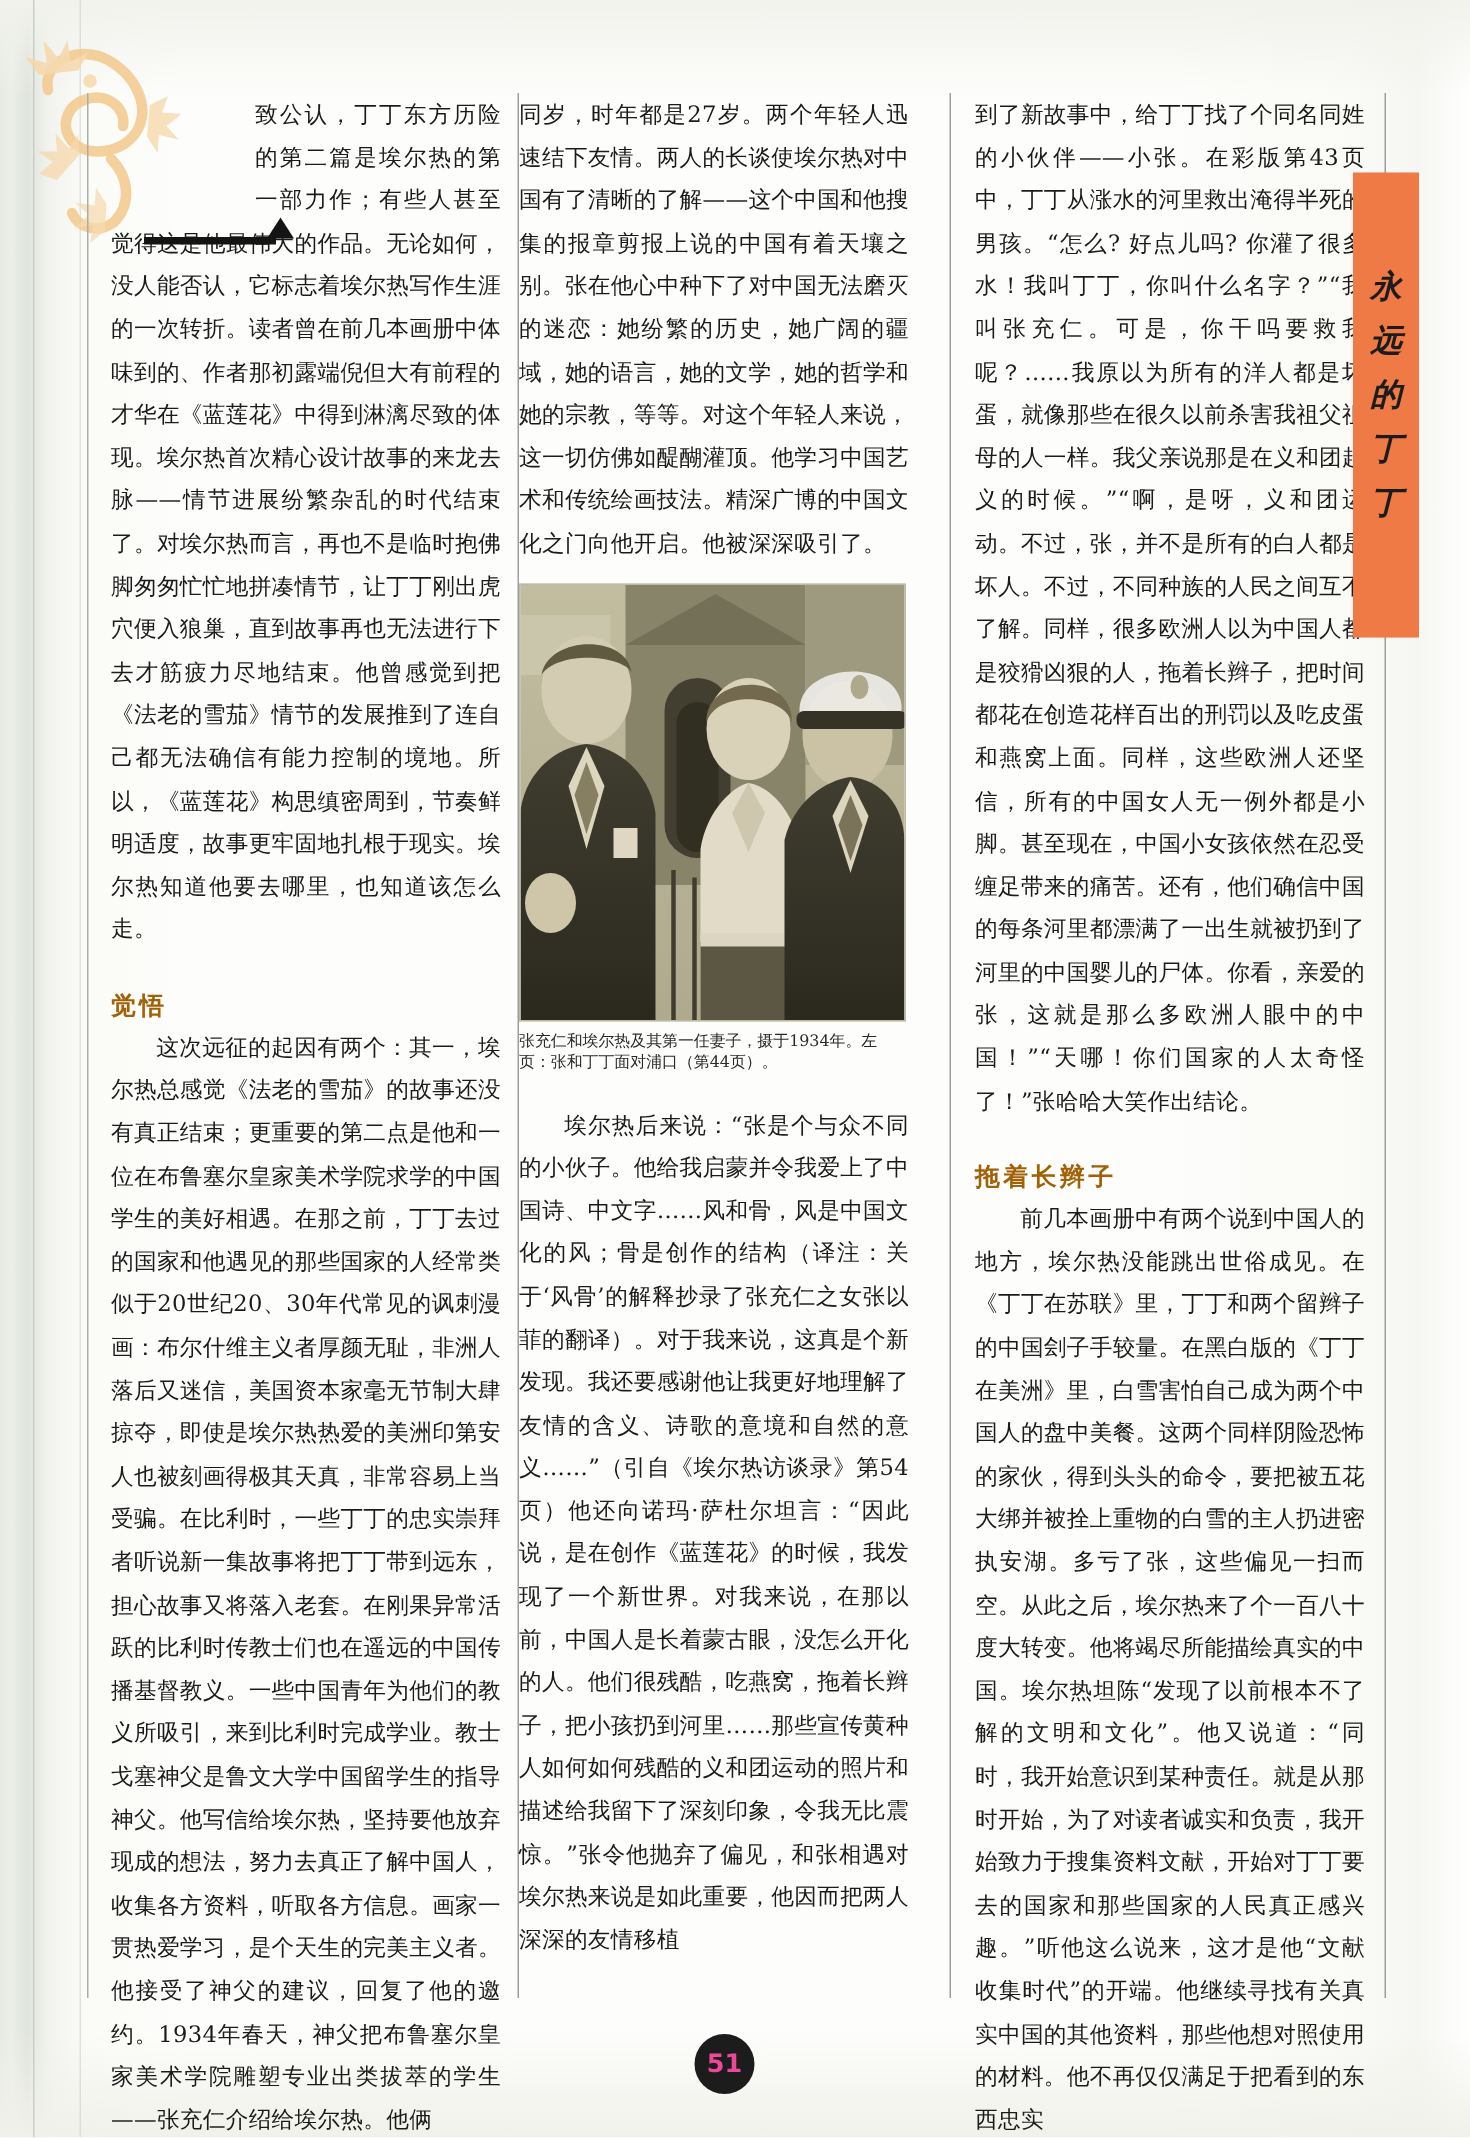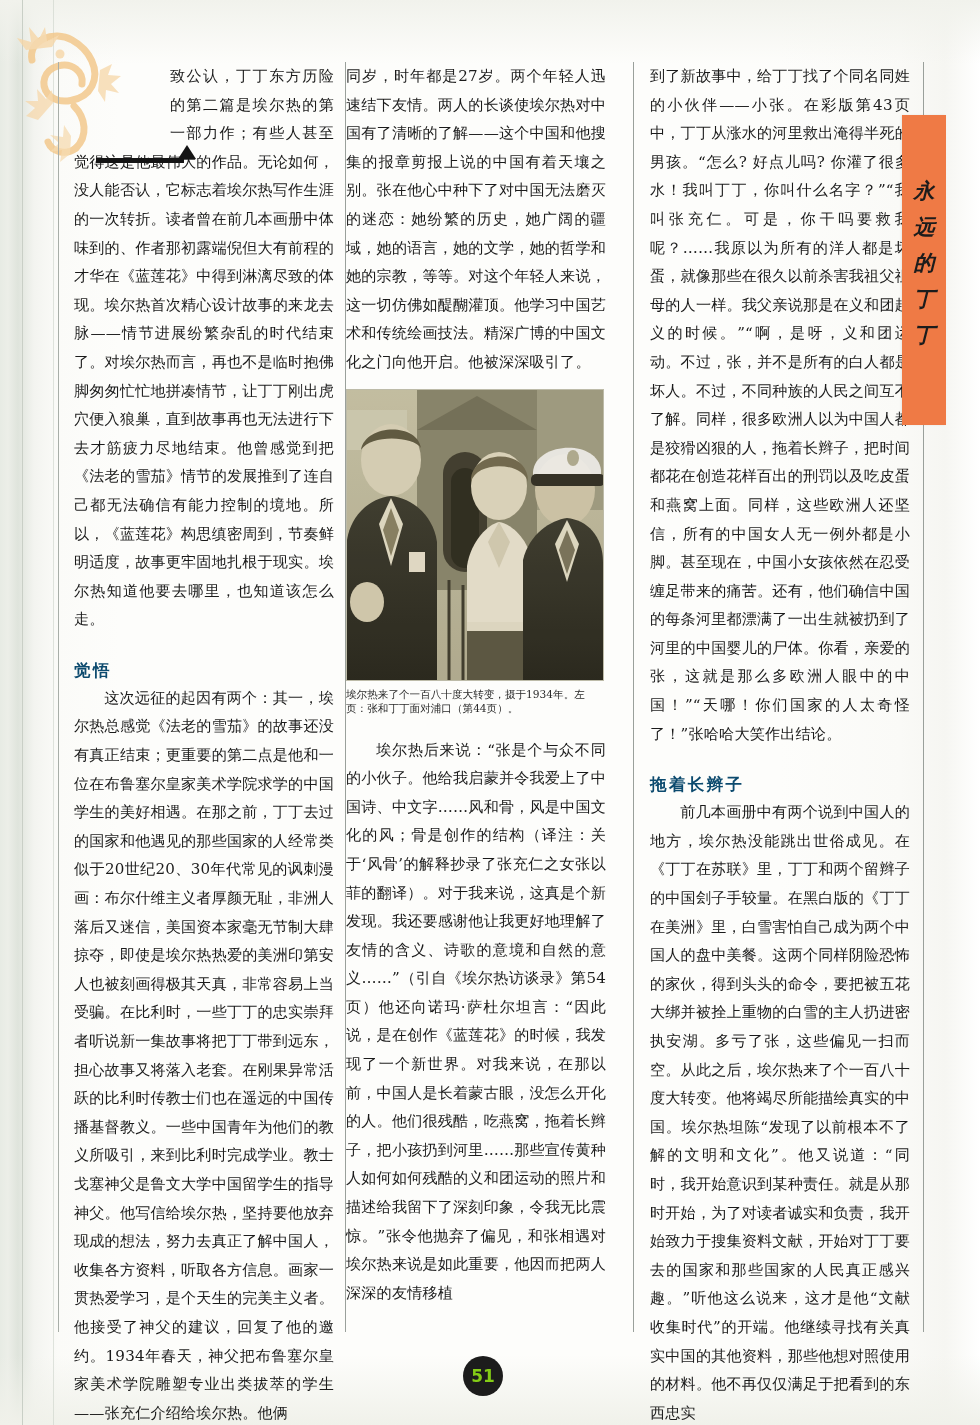--- a/index.html
+++ b/index.html
@@ -106,21 +106,21 @@
     letter-spacing: .2px;
     font-family: "DejaVu Serif", "Liberation Serif", serif;
   }
   p.body.indent { text-indent: 2em; }
 
   h2.section {
     margin: 26px 0 2px 0;
     font-size: 16.5px;
     font-weight: bold;
     letter-spacing: 2.4px;
-    color: #0c4a6e;
+    color: #a16207;
     font-family: "DejaVu Sans", "Liberation Sans", sans-serif;
   }
 
   
   .lead-wrap {
     position: relative;
   }
   .lead-shape {
     float: left;
     width: 96px;
@@ -194,21 +194,21 @@
 
   
   .pagenum {
     position: absolute;
     left: 463px;
     top: 1356px;
     width: 40px;
     height: 40px;
     border-radius: 50%;
     background: #1c1c1c;
-    color: #84cc16;
+    color: #ec4899;
     font-size: 17px;
     font-weight: bold;
     display: flex;
     align-items: center;
     justify-content: center;
     font-family: "DejaVu Sans", "Liberation Sans", sans-serif;
   }
 </style>
 </head>
 <body>
@@ -308,21 +308,21 @@
           <ellipse cx="226" cy="68" rx="6" ry="8" fill="#b8b49a"></ellipse>
           <path d="M176 290 L176 170 C 182 144, 204 130, 220 128 C 240 130, 256 146, 256 172 L256 290 Z" fill="url(#suit)"></path>
           <path d="M220 130 L208 154 L220 192 L232 154 Z" fill="#ece7d2"></path>
           <path d="M220 140 L212 160 L220 184 L228 160 Z" fill="#7d7760"></path>
 
           <rect width="256" height="290" fill="#6b5a33" opacity=".12"></rect>
           <rect width="256" height="290" fill="none"></rect>
         </svg>
       </div>
 
-      <div class="caption">埃尔热来了个一百八十度大转变，摄于1934年。左页：张和丁丁面对浦口（第44页）。</div>
+      <div class="caption">张充仁和埃尔热及其第一任妻子，摄于1934年。左页：张和丁丁面对浦口（第44页）。</div>
 
       <p class="body indent">埃尔热后来说：“张是个与众不同的小伙子。他给我启蒙并令我爱上了中国诗、中文字……风和骨，风是中国文化的风；骨是创作的结构（译注：关于‘风骨’的解释抄录了张充仁之女张以菲的翻译）。对于我来说，这真是个新发现。我还要感谢他让我更好地理解了友情的含义、诗歌的意境和自然的意义……”（引自《埃尔热访谈录》第54页）他还向诺玛·萨杜尔坦言：“因此说，是在创作《蓝莲花》的时候，我发现了一个新世界。对我来说，在那以前，中国人是长着蒙古眼，没怎么开化的人。他们很残酷，吃燕窝，拖着长辫子，把小孩扔到河里……那些宣传黄种人如何如何残酷的义和团运动的照片和描述给我留下了深刻印象，令我无比震惊。”张令他抛弃了偏见，和张相遇对埃尔热来说是如此重要，他因而把两人深深的友情移植</p>
     </div>
 
     <div class="col c3">
       <p class="body">到了新故事中，给丁丁找了个同名同姓的小伙伴——小张。在彩版第43页中，丁丁从涨水的河里救出淹得半死的男孩。“怎么? 好点儿吗? 你灌了很多水！我叫丁丁，你叫什么名字？”“我叫张充仁。可是，你干吗要救我呢？……我原以为所有的洋人都是坏蛋，就像那些在很久以前杀害我祖父祖母的人一样。我父亲说那是在义和团起义的时候。”“啊，是呀，义和团运动。不过，张，并不是所有的白人都是坏人。不过，不同种族的人民之间互不了解。同样，很多欧洲人以为中国人都是狡猾凶狠的人，拖着长辫子，把时间都花在创造花样百出的刑罚以及吃皮蛋和燕窝上面。同样，这些欧洲人还坚信，所有的中国女人无一例外都是小脚。甚至现在，中国小女孩依然在忍受缠足带来的痛苦。还有，他们确信中国的每条河里都漂满了一出生就被扔到了河里的中国婴儿的尸体。你看，亲爱的张，这就是那么多欧洲人眼中的中国！”“天哪！你们国家的人太奇怪了！”张哈哈大笑作出结论。</p>
 
       <h2 class="section">拖着长辫子</h2>
       <p class="body indent">前几本画册中有两个说到中国人的地方，埃尔热没能跳出世俗成见。在《丁丁在苏联》里，丁丁和两个留辫子的中国刽子手较量。在黑白版的《丁丁在美洲》里，白雪害怕自己成为两个中国人的盘中美餐。这两个同样阴险恐怖的家伙，得到头头的命令，要把被五花大绑并被拴上重物的白雪的主人扔进密执安湖。多亏了张，这些偏见一扫而空。从此之后，埃尔热来了个一百八十度大转变。他将竭尽所能描绘真实的中国。埃尔热坦陈“发现了以前根本不了解的文明和文化”。他又说道：“同时，我开始意识到某种责任。就是从那时开始，为了对读者诚实和负责，我开始致力于搜集资料文献，开始对丁丁要去的国家和那些国家的人民真正感兴趣。”听他这么说来，这才是他“文献收集时代”的开端。他继续寻找有关真实中国的其他资料，那些他想对照使用的材料。他不再仅仅满足于把看到的东西忠实</p>
     </div>

